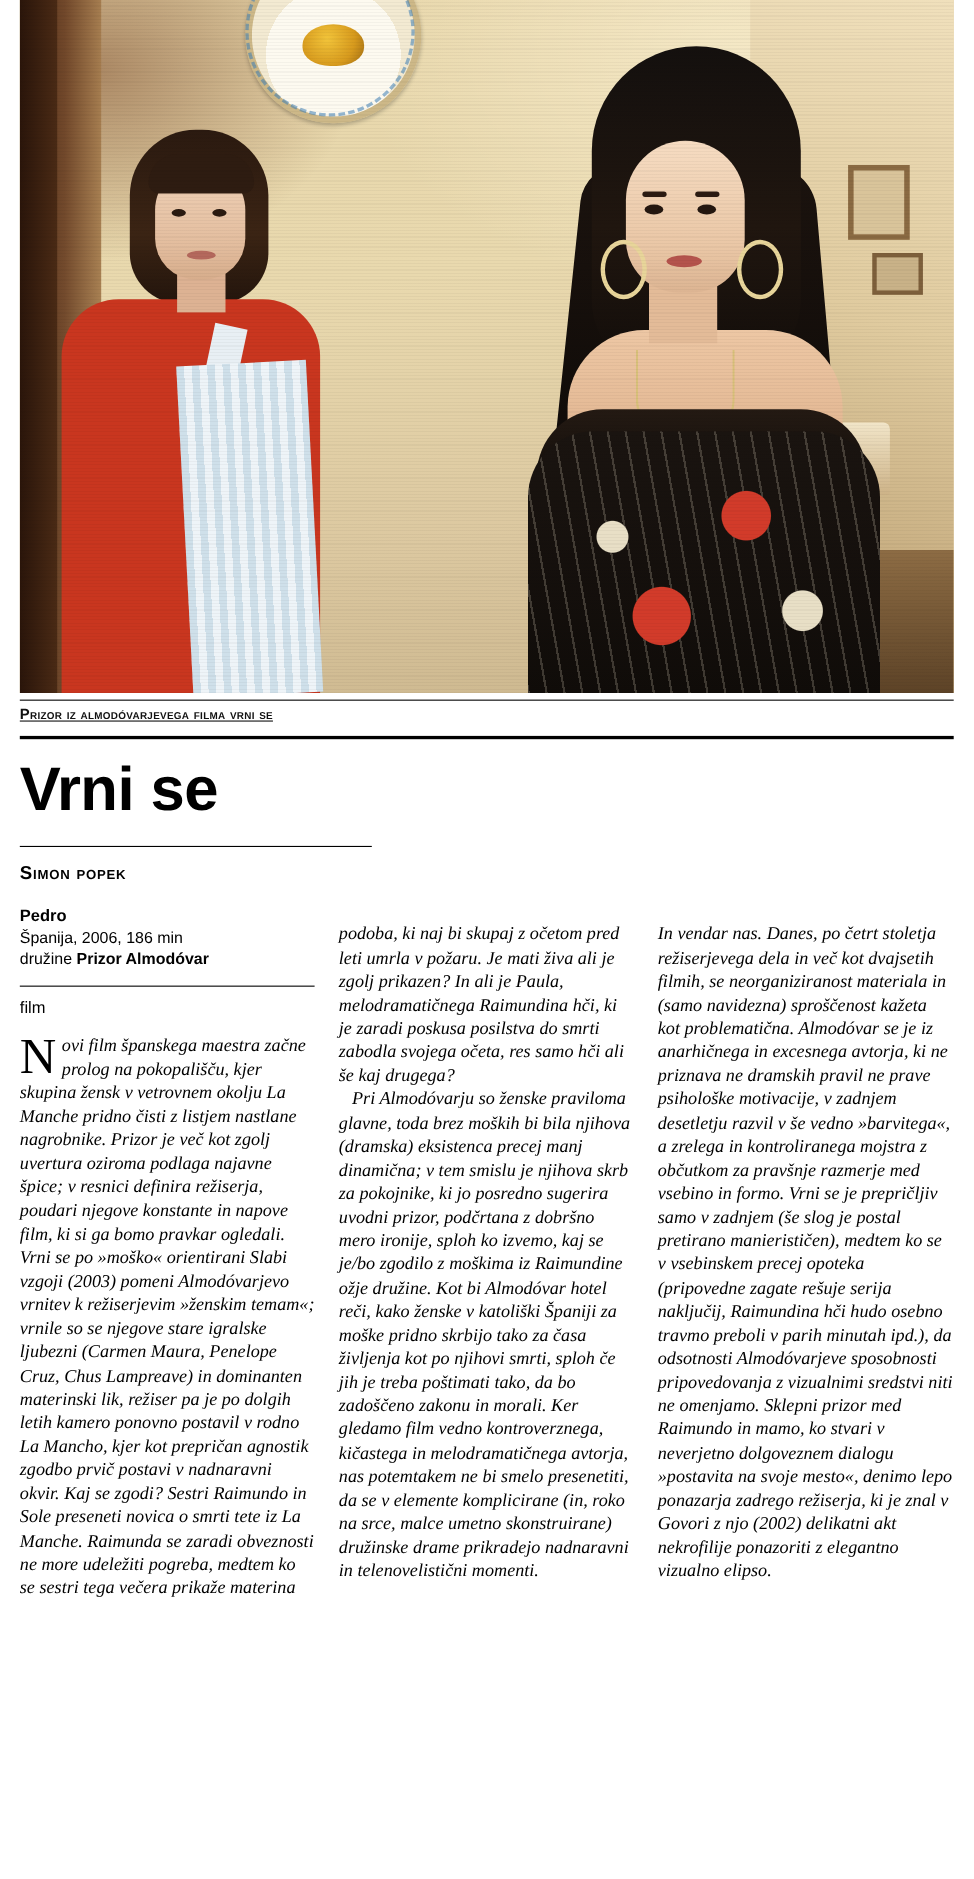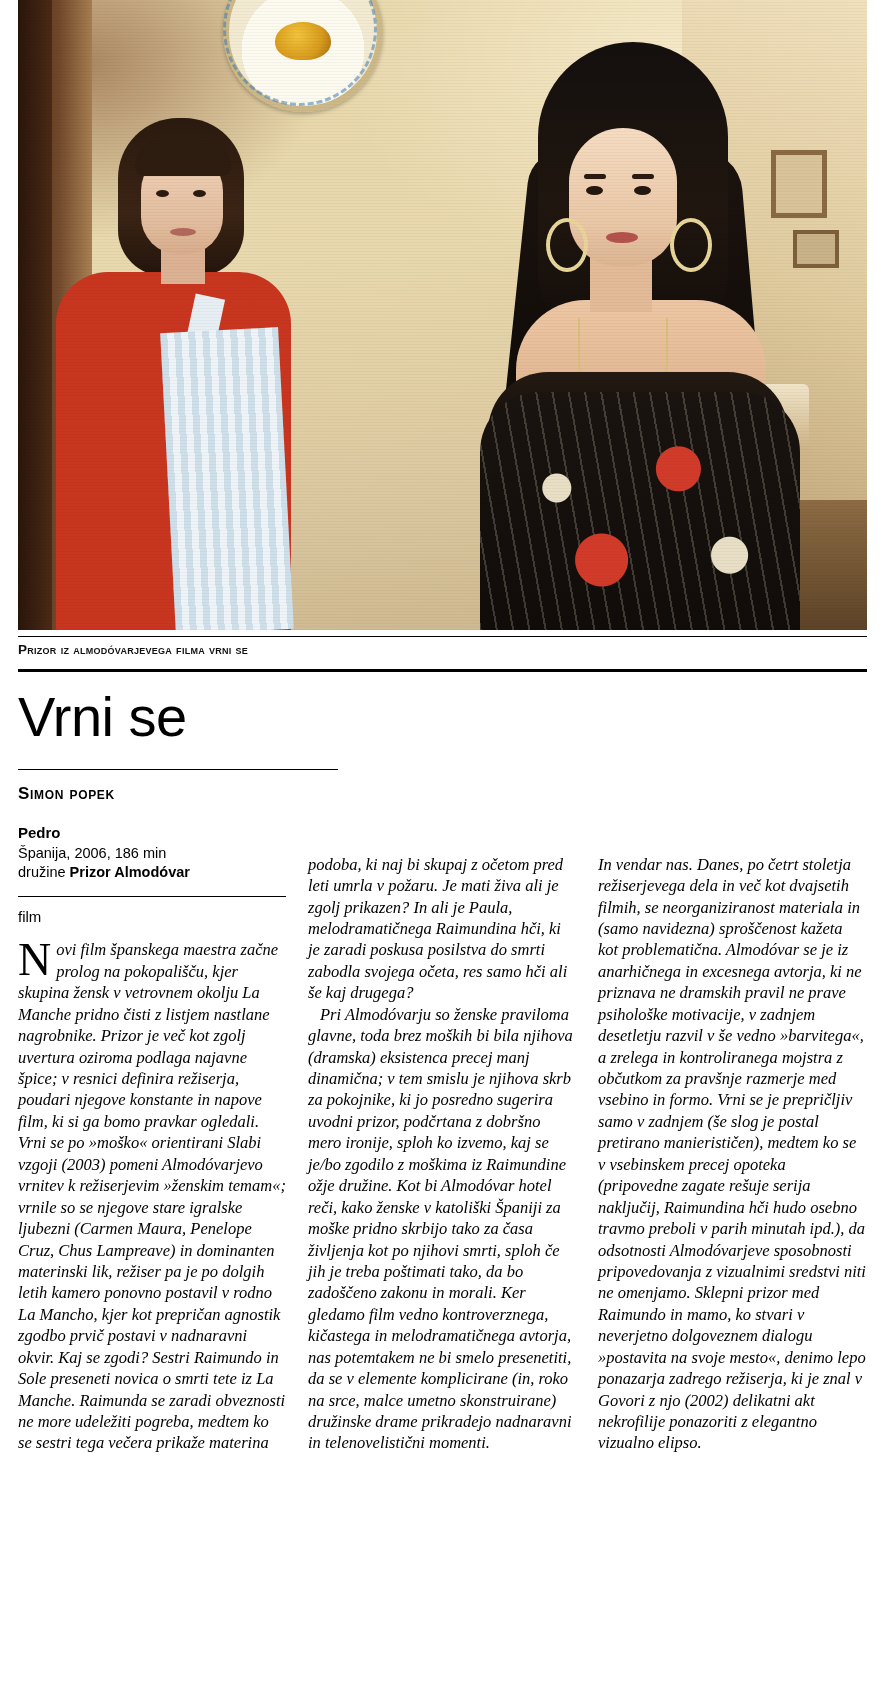--- a/index.html
+++ b/index.html
@@ -315,35 +315,36 @@
   .caption {
     width: 849px;
     margin: 5px auto 0;
     font-family: "Liberation Sans", sans-serif;
     font-size: 13.5px;
     letter-spacing: .02em;
     font-variant: small-caps;
     text-transform: lowercase;
     font-weight: 600;
     color: #111;
+    text-decoration: underline;
   }
   .caption:first-letter { text-transform: uppercase; }
 
   .rule-thick {
     width: 849px;
     margin: 12px auto 0;
     border-top: 3px solid #000;
   }
 
   
   .title {
     width: 849px;
     margin: 16px auto 0;
     font-size: 56px;
-    font-weight: 400;
+    font-weight: 700;
     letter-spacing: -0.5px;
     line-height: 1.05;
   }
   .rule-under-title {
     width: 320px;
     margin: 22px 0 0 0;
     border-top: 1px solid #000;
   }
   .author {
     margin: 12px 0 0 0;
@@ -354,21 +355,21 @@
     letter-spacing: .04em;
   }
   .author:first-letter { text-transform: uppercase; }
 
   
   .columns {
     width: 849px;
     margin: 18px auto 0;
     display: flex;
     gap: 22px;
-    align-items: flex-end;
+    align-items: center;
   }
   .col {
     width: 268px;
     font-size: 15.5px;
     line-height: 1.36;
   }
   .meta-title {
     font-weight: 700;
     font-size: 15px;
     margin-bottom: 1px;

